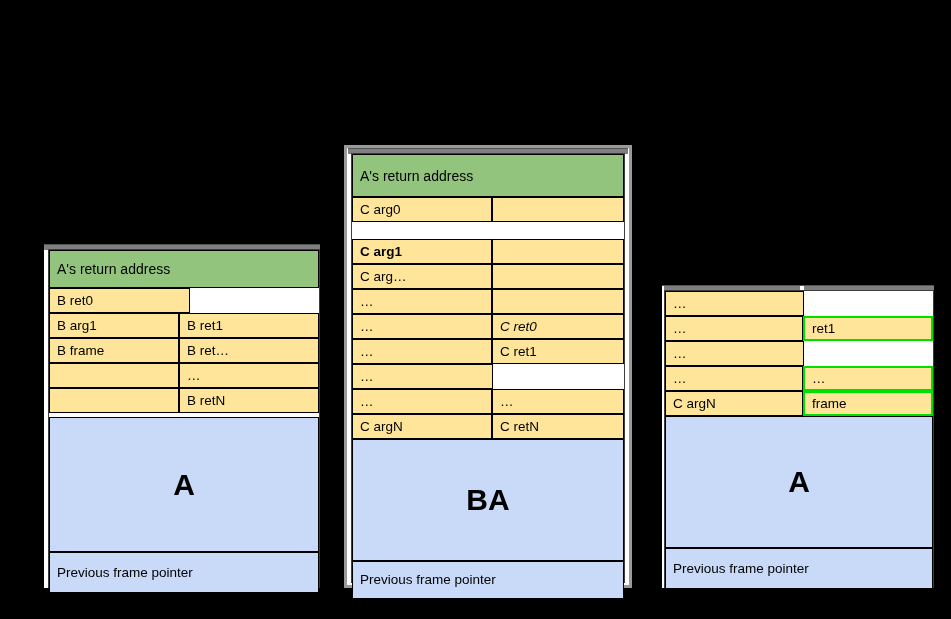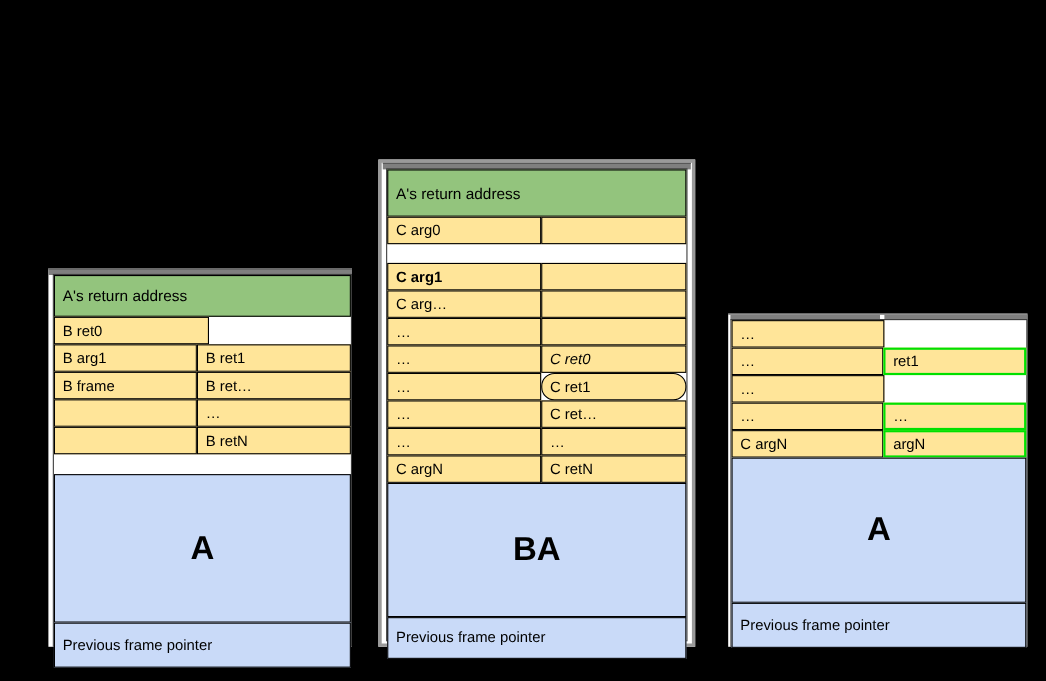--- a/index.html
+++ b/index.html
@@ -116,21 +116,21 @@
       <div class="cell yellow" style="width:141px; height:25px;">B ret1</div>
     </div>
     <div class="row" style="height:25px;">
       <div class="cell yellow" style="width:131px; height:25px;">B frame</div>
       <div class="cell yellow" style="width:141px; height:25px;">B ret…</div>
     </div>
     <div class="row" style="height:25px;">
       <div class="cell yellow" style="width:131px; height:25px;"></div>
       <div class="cell yellow" style="width:141px; height:25px;">…</div>
     </div>
-    <div class="row" style="height:43px;">
+    <div class="row" style="height:29px;">
       <div class="cell yellow" style="width:131px; height:25px;"></div>
       <div class="cell yellow" style="width:141px; height:25px;">B retN</div>
     </div>
 
     <div class="row" style="height:135px;">
       <div class="cell blue big" style="width:272px; height:135px;">A</div>
     </div>
 
     <div class="row" style="height:41px;">
       <div class="cell blue" style="width:272px; height:41px;">Previous frame pointer</div>
@@ -165,25 +165,24 @@
     <div class="row" style="height:25px;">
       <div class="cell yellow" style="width:141px; height:25px;">…</div>
       <div class="cell yellow" style="width:133px; height:25px;"></div>
     </div>
     <div class="row" style="height:25px;">
       <div class="cell yellow" style="width:141px; height:25px;">…</div>
       <div class="cell yellow" style="width:133px; height:25px;font-style:italic;">C ret0</div>
     </div>
     <div class="row" style="height:25px;">
       <div class="cell yellow" style="width:141px; height:25px;">…</div>
-      <div class="cell yellow" style="width:133px; height:25px;border-radius:12px;">C ret1</div>
-    </div>
-    <div class="row" style="height:25px;">
-      <div class="cell yellow" style="width:141px; height:25px;">…</div>
-      <div class="cell yellow" style="width:133px; height:25px;">C ret…</div>
+      <div class="cell yellow" style="width:133px; height:25px;">C ret1</div>
+    </div>
+    <div class="row" style="height:25px;">
+      <div class="cell yellow" style="width:141px; height:25px;">…</div>
     </div>
     <div class="row" style="height:25px;">
       <div class="cell yellow" style="width:141px; height:25px;">…</div>
       <div class="cell yellow" style="width:133px; height:25px;">…</div>
     </div>
     <div class="row" style="height:25px;">
       <div class="cell yellow" style="width:141px; height:25px;">C argN</div>
       <div class="cell yellow" style="width:133px; height:25px;">C retN</div>
     </div>
 
@@ -215,21 +214,21 @@
     </div>
     <div class="row" style="height:25px;">
       <div class="cell yellow" style="width:139px; height:25px;">…</div>
     </div>
     <div class="row" style="height:25px;">
       <div class="cell yellow" style="width:139px; height:25px;">…</div>
       <div class="cell greenborder" style="width:131px; height:25px;">…</div>
     </div>
     <div class="row" style="height:25px;">
       <div class="cell yellow" style="width:139px; height:25px;">C argN</div>
-      <div class="cell greenborder" style="width:131px; height:25px;">argN</div>
+      <div class="cell greenborder" style="width:131px; height:25px;">frame</div>
     </div>
 
     <div class="row" style="height:132px;">
       <div class="cell blue big" style="width:270px; height:132px;">A</div>
     </div>
 
     <div class="row" style="height:41px;">
       <div class="cell blue" style="width:270px; height:41px;">Previous frame pointer</div>
     </div>
   </div>

